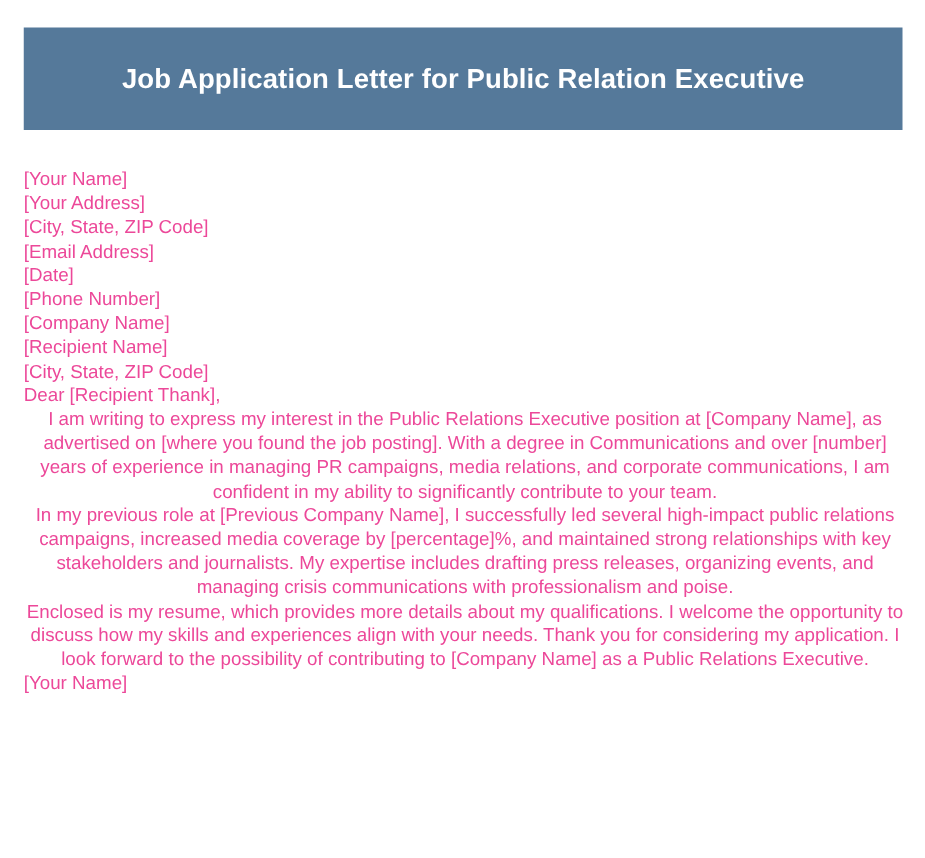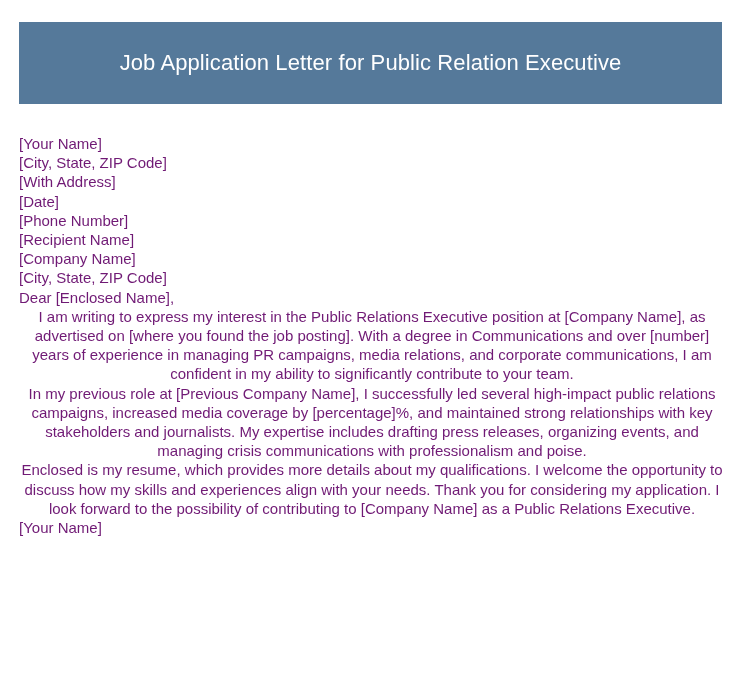--- a/index.html
+++ b/index.html
@@ -30,21 +30,21 @@
     height: 82px;
     background: #55799a;
     display: flex;
     align-items: center;
     justify-content: center;
     box-sizing: border-box;
   }
   .title-banner-text {
     color: #ffffff;
     font-size: 22px;
-    font-weight: 400;
+    font-weight: 700;
     line-height: 1.2;
     text-align: right;
     letter-spacing: 0.1px;
     font-family: "Liberation Sans", sans-serif;
   }
   .letter-body {
     position: absolute;
     left: 19px;
     top: 134px;
     width: 706px;
@@ -66,34 +66,35 @@
 </style>
 </head>
 <body>
 
 <div class="page">
 
   <div class="title-banner" style="background: rgb(85, 121, 154);">
     <div class="title-banner-text">Job Application Letter for Public Relation Executive</div>
   </div>
 
-  <div class="letter-body" style="color: #701a75;">
+  <div class="letter-body" style="color: #ec4899;">
 
     <div class="letter-line">[Your Name]</div>
+    <div class="letter-line">[Your Address]</div>
     <div class="letter-line">[City, State, ZIP Code]</div>
-    <div class="letter-line">[With Address]</div>
+    <div class="letter-line">[Email Address]</div>
     <div class="letter-line">[Date]</div>
 
     <div class="letter-line">[Phone Number]</div>
 
+    <div class="letter-line">[Company Name]</div>
     <div class="letter-line">[Recipient Name]</div>
-    <div class="letter-line">[Company Name]</div>
     <div class="letter-line">[City, State, ZIP Code]</div>
 
-    <div class="letter-line">Dear [Enclosed Name],</div>
+    <div class="letter-line">Dear [Recipient Thank],</div>
 
     <div class="letter-para">I am writing to express my interest in the Public Relations Executive position at [Company Name], as advertised on [where you found the job posting]. With a degree in Communications and over [number] years of experience in managing PR campaigns, media relations, and corporate communications, I am confident in my ability to significantly contribute to your team.</div>
     <div class="letter-para">In my previous role at [Previous Company Name], I successfully led several high-impact public relations campaigns, increased media coverage by [percentage]%, and maintained strong relationships with key stakeholders and journalists. My expertise includes drafting press releases, organizing events, and managing crisis communications with professionalism and poise.</div>
     <div class="letter-para">Enclosed is my resume, which provides more details about my qualifications. I welcome the opportunity to discuss how my skills and experiences align with your needs. Thank you for considering my application. I look forward to the possibility of contributing to [Company Name] as a Public Relations Executive.</div>
 
     <div class="letter-line">[Your Name]</div>
 
   </div>
 
 </div>

